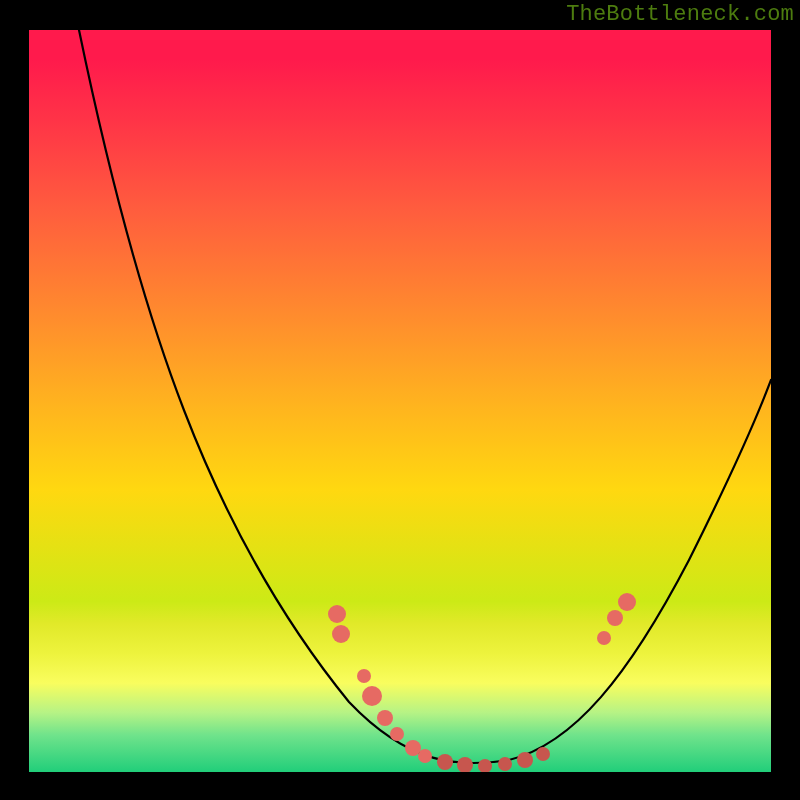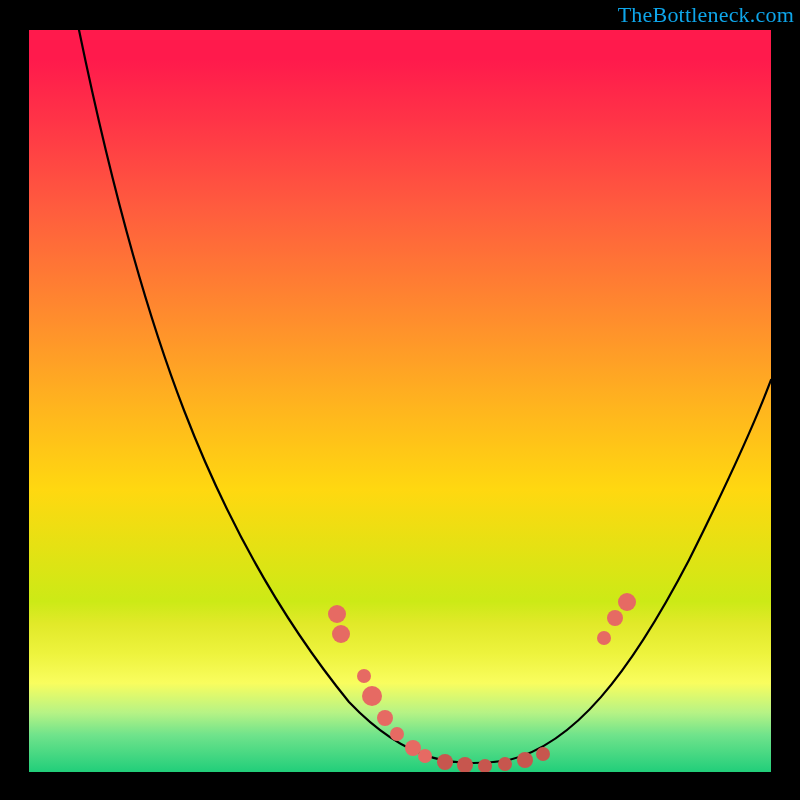--- a/index.html
+++ b/index.html
@@ -36,24 +36,24 @@
       #f9fd5e 88%,
       #b6f385 92%,
       #70e38b 95%,
       #21ce7a 100%
     );
   }
   .watermark {
     position: absolute;
     top: 2px;
     right: 6px;
-    font-family: Liberation Serif, serif;
+    font-family: Liberation Mono, monospace;
     font-size: 22px;
     font-weight: 500;
-    color: #0ea5e9;
+    color: #4d7c0f;
     letter-spacing: 0.2px;
   }
   svg.curve {
     position: absolute;
     inset: 0;
   }
   .dot {
     fill: #e66a63;
   }
   .dot-dark {

